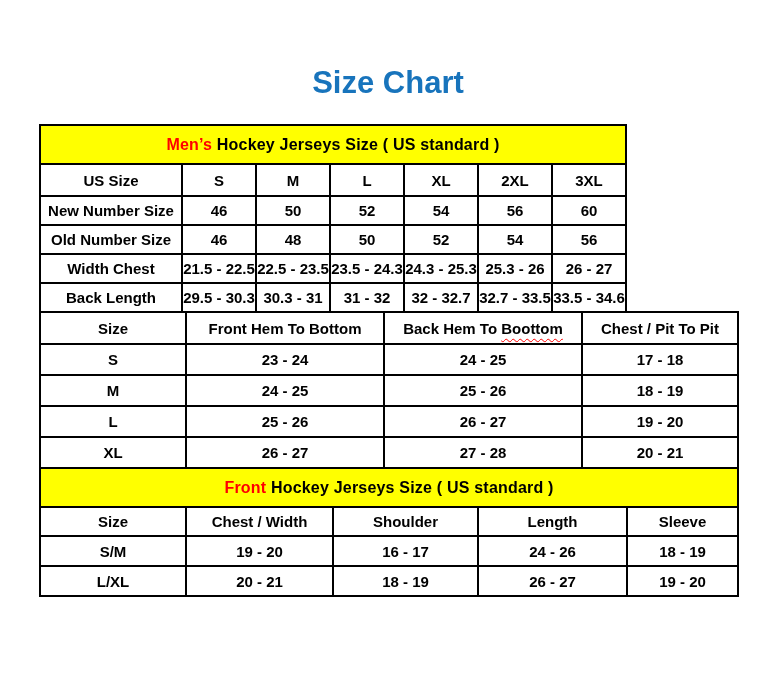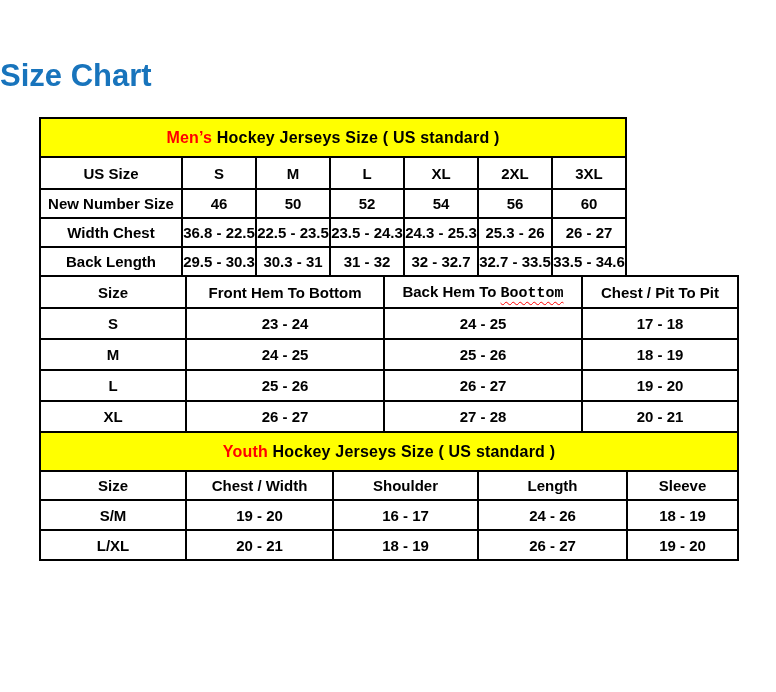--- a/index.html
+++ b/index.html
@@ -2,21 +2,21 @@
 <html style="--title-blue: #1874BC; --band-yellow: #FFFF00; --accent-red: #FF0000; --border-black: #000000;"><head>
 <meta charset="utf-8">
 <style>
   html, body { margin:0; padding:0; background:#ffffff; }
   .page {
     width:776px; height:692px; background:#ffffff; box-sizing:border-box;
     padding-top:56px; overflow:hidden;
     font-family:"Liberation Sans", sans-serif; font-weight:700; color:#000;
   }
   .page-title {
-    margin:0 0 21px 0; text-align:left;
+    margin:7px 0 21px 0; text-align:center;
     font-size:31px; line-height:40px; letter-spacing:0;
     color:var(--title-blue,#1874BC);
   }
   .tables-wrap { width:698px; margin-left:39px; }
   table {
     border-collapse:collapse; table-layout:fixed; width:588px;
     font-family:"Liberation Sans", sans-serif;
   }
   table + table { margin-top:-2px; }
   td, th {
@@ -29,21 +29,20 @@
     background:var(--band-yellow,#FFFF00);
     height:37px; font-size:16px; letter-spacing:0.2px;
   }
   tr.band .hl { color:var(--accent-red,#FF0000); }
   .sq {
     text-decoration-line:underline;
     text-decoration-style:wavy;
     text-decoration-color:var(--accent-red,#FF0000);
     text-decoration-thickness:1px;
     text-underline-offset:4px;
-    font-family:Liberation Mono, monospace;
   }
   
   #table-mens   tr.cols th { height:30px;margin-top:27px; }
   #table-mens   tr.data td { height:27px;margin-top:31px; }
   #table-womens tr.cols th { height:30px; }
   #table-womens tr.data td { height:29px; }
   #table-youth  tr.cols th { height:27px; }
   #table-youth  tr.data td { height:28px;text-align:center; }
   
   #table-mens   col:nth-child(1) { width:142px; }
@@ -89,22 +88,31 @@
           <tr class="data">
             <td>New Number Size</td>
             <td>46</td>
             <td>50</td>
             <td>52</td>
             <td>54</td>
             <td>56</td>
             <td>60</td>
           </tr>
           <tr class="data">
+            <td>Old Number Size</td>
+            <td>46</td>
+            <td>48</td>
+            <td>50</td>
+            <td>52</td>
+            <td>54</td>
+            <td>56</td>
+          </tr>
+          <tr class="data">
             <td>Width Chest</td>
-            <td>36.8 - 22.5</td>
+            <td>21.5 - 22.5</td>
             <td>22.5 - 23.5</td>
             <td>23.5 - 24.3</td>
             <td>24.3 - 25.3</td>
             <td>25.3 - 26</td>
             <td>26 - 27</td>
           </tr>
           <tr class="data">
             <td>Back Length</td>
             <td>29.5 - 30.3</td>
             <td>30.3 - 31</td>
@@ -158,21 +166,21 @@
     <table id="table-youth">
         <colgroup>
           <col>
           <col>
           <col>
           <col>
           <col>
         </colgroup>
         <tbody>
           <tr class="band">
-            <td colspan="5"><span class="hl">Youth</span><span> Hockey Jerseys Size ( US standard )</span></td>
+            <td colspan="5"><span class="hl">Front</span><span> Hockey Jerseys Size ( US standard )</span></td>
           </tr>
           <tr class="cols">
             <th>Size</th>
             <th>Chest / Width</th>
             <th>Shoulder</th>
             <th>Length</th>
             <th>Sleeve</th>
           </tr>
           <tr class="data">
             <td>S/M</td>

